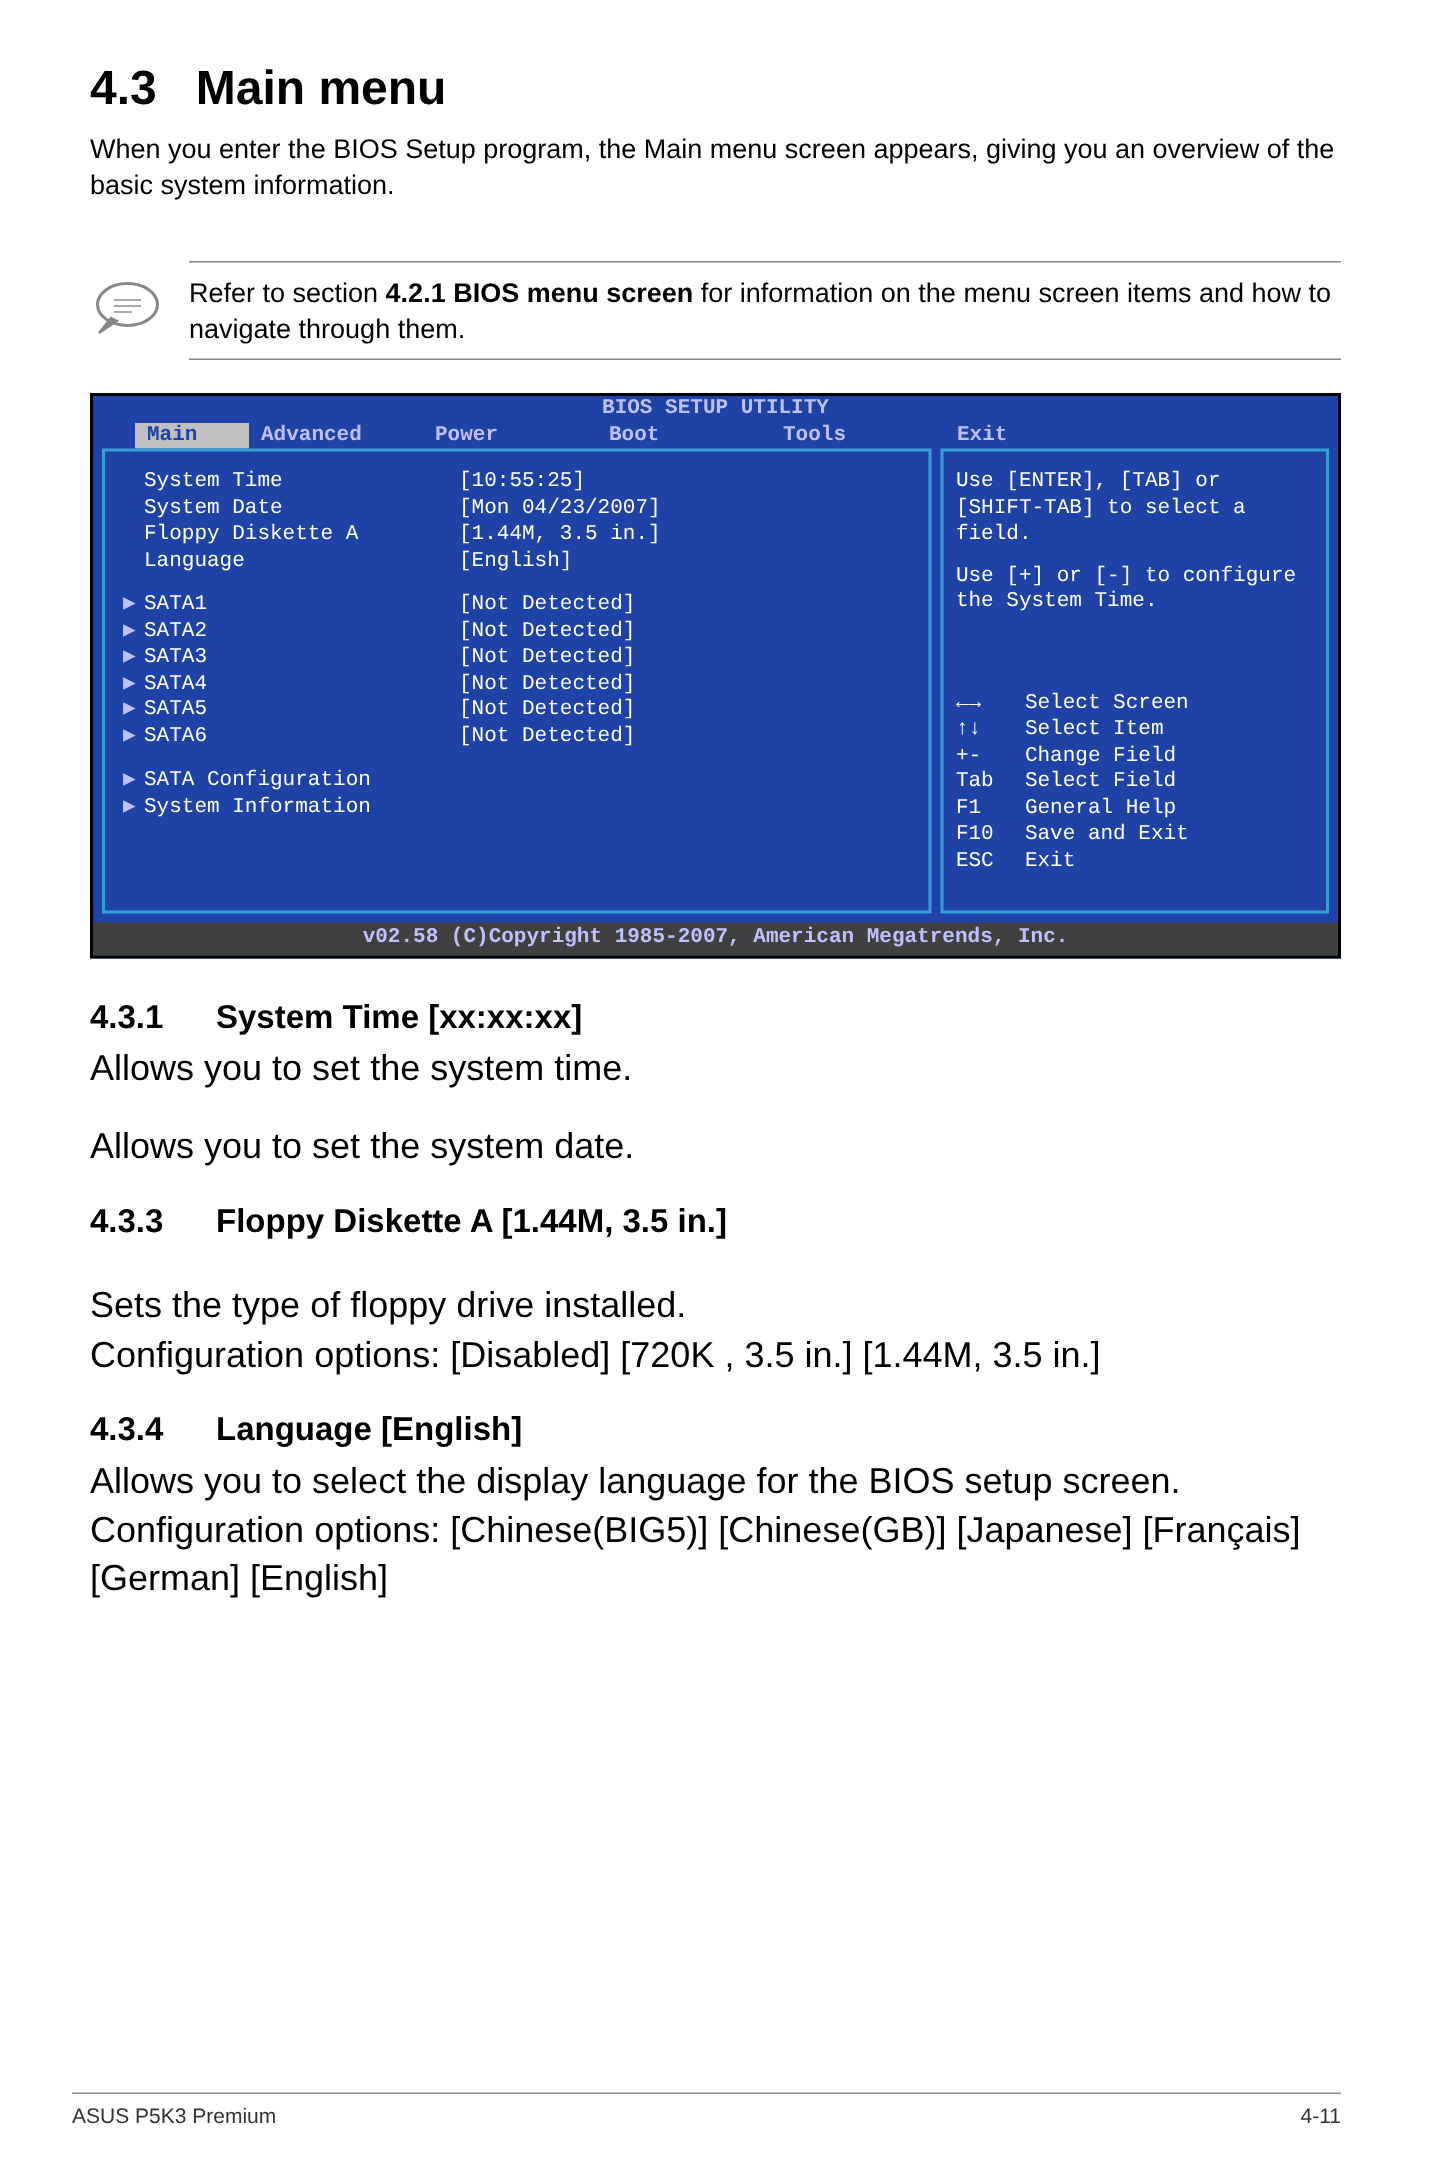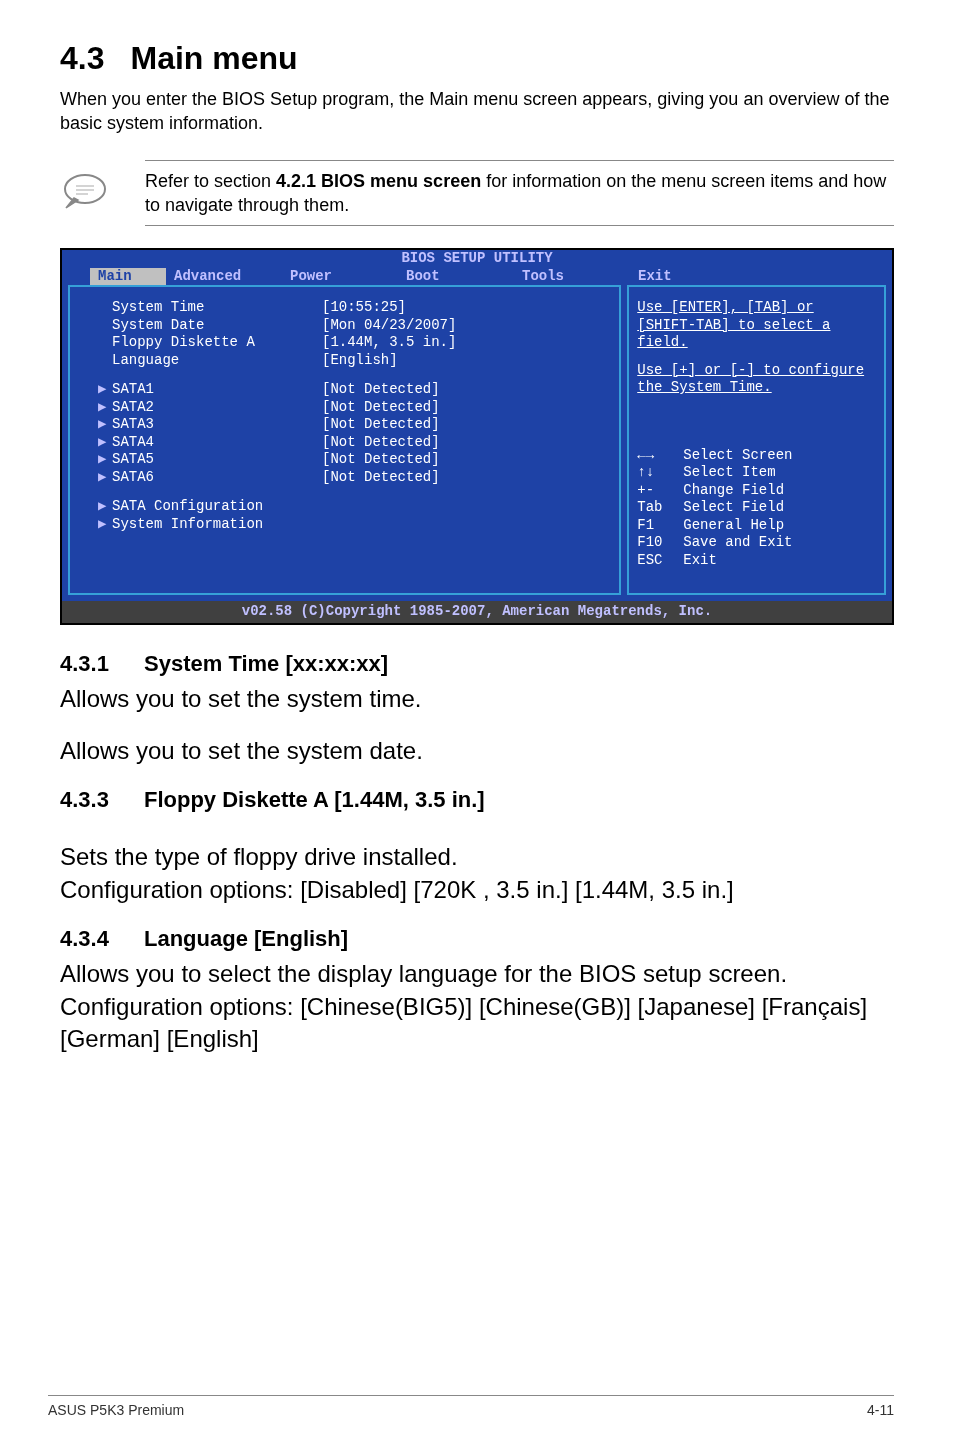--- a/index.html
+++ b/index.html
@@ -19,27 +19,27 @@
     position: relative;
   }
   h1.section-title {
     font-size: 32px;
     font-weight: bold;
     margin: 0 0 10px 0;
   }
   h1.section-title .num { margin-right: 26px; margin-top: 36px; }
   p.intro {
     font-size: 18px;
-    margin: 0 0 18px 0;
+    margin: 0 0 32px 0;
     line-height: 1.35;
   }
   .note-block {
     display: flex;
     align-items: flex-start;
-    gap: 31px;
+    gap: 12px;
     padding: 6px 0 10px 0;
     margin-bottom: 12px;
   }
   .note-block .note-text {
     font-size: 18px;
     line-height: 1.35;
     border-top: 1px solid #888;
     border-bottom: 1px solid #888;
     padding: 8px 0;
     flex: 1;
@@ -88,32 +88,32 @@
   .bios-left {
     flex: 2.2;
     border: 2px solid #36a0d8;
     padding: 12px 12px 60px 12px;
   }
   .bios-right {
     flex: 1;
     border: 2px solid #36a0d8;
     padding: 12px 8px 12px 8px;
   }
-  .bios-row { display:flex;margin-left:16px; }
+  .bios-row { display:flex; }
   .bios-row .lbl { width: 210px; }
   .bios-row .arrow { color:#c0c0ff; width:14px; display:inline-block;}
   .bios-row.sub .lbl { padding-left: 0; }
   .bios-footer {
     background: #404040;
     color: #c0c0ff;
     text-align: center;
     font-weight: bold;
     padding: 2px 0;
   }
-  .bios-right .help-block { margin-bottom: 10px; text-decoration: underline; }
+  .bios-right .help-block { margin-bottom: 10px; }
   .bios-right .hint-row { display:flex; }
   .bios-right .hint-row .key { width: 46px; color:#fff; }
   .bios-right .hint-row .desc { flex:1; }
 
   
   h2.subsection {
     font-size: 22px;
     font-weight: bold;
     margin: 10px 0 6px 0;
   }

